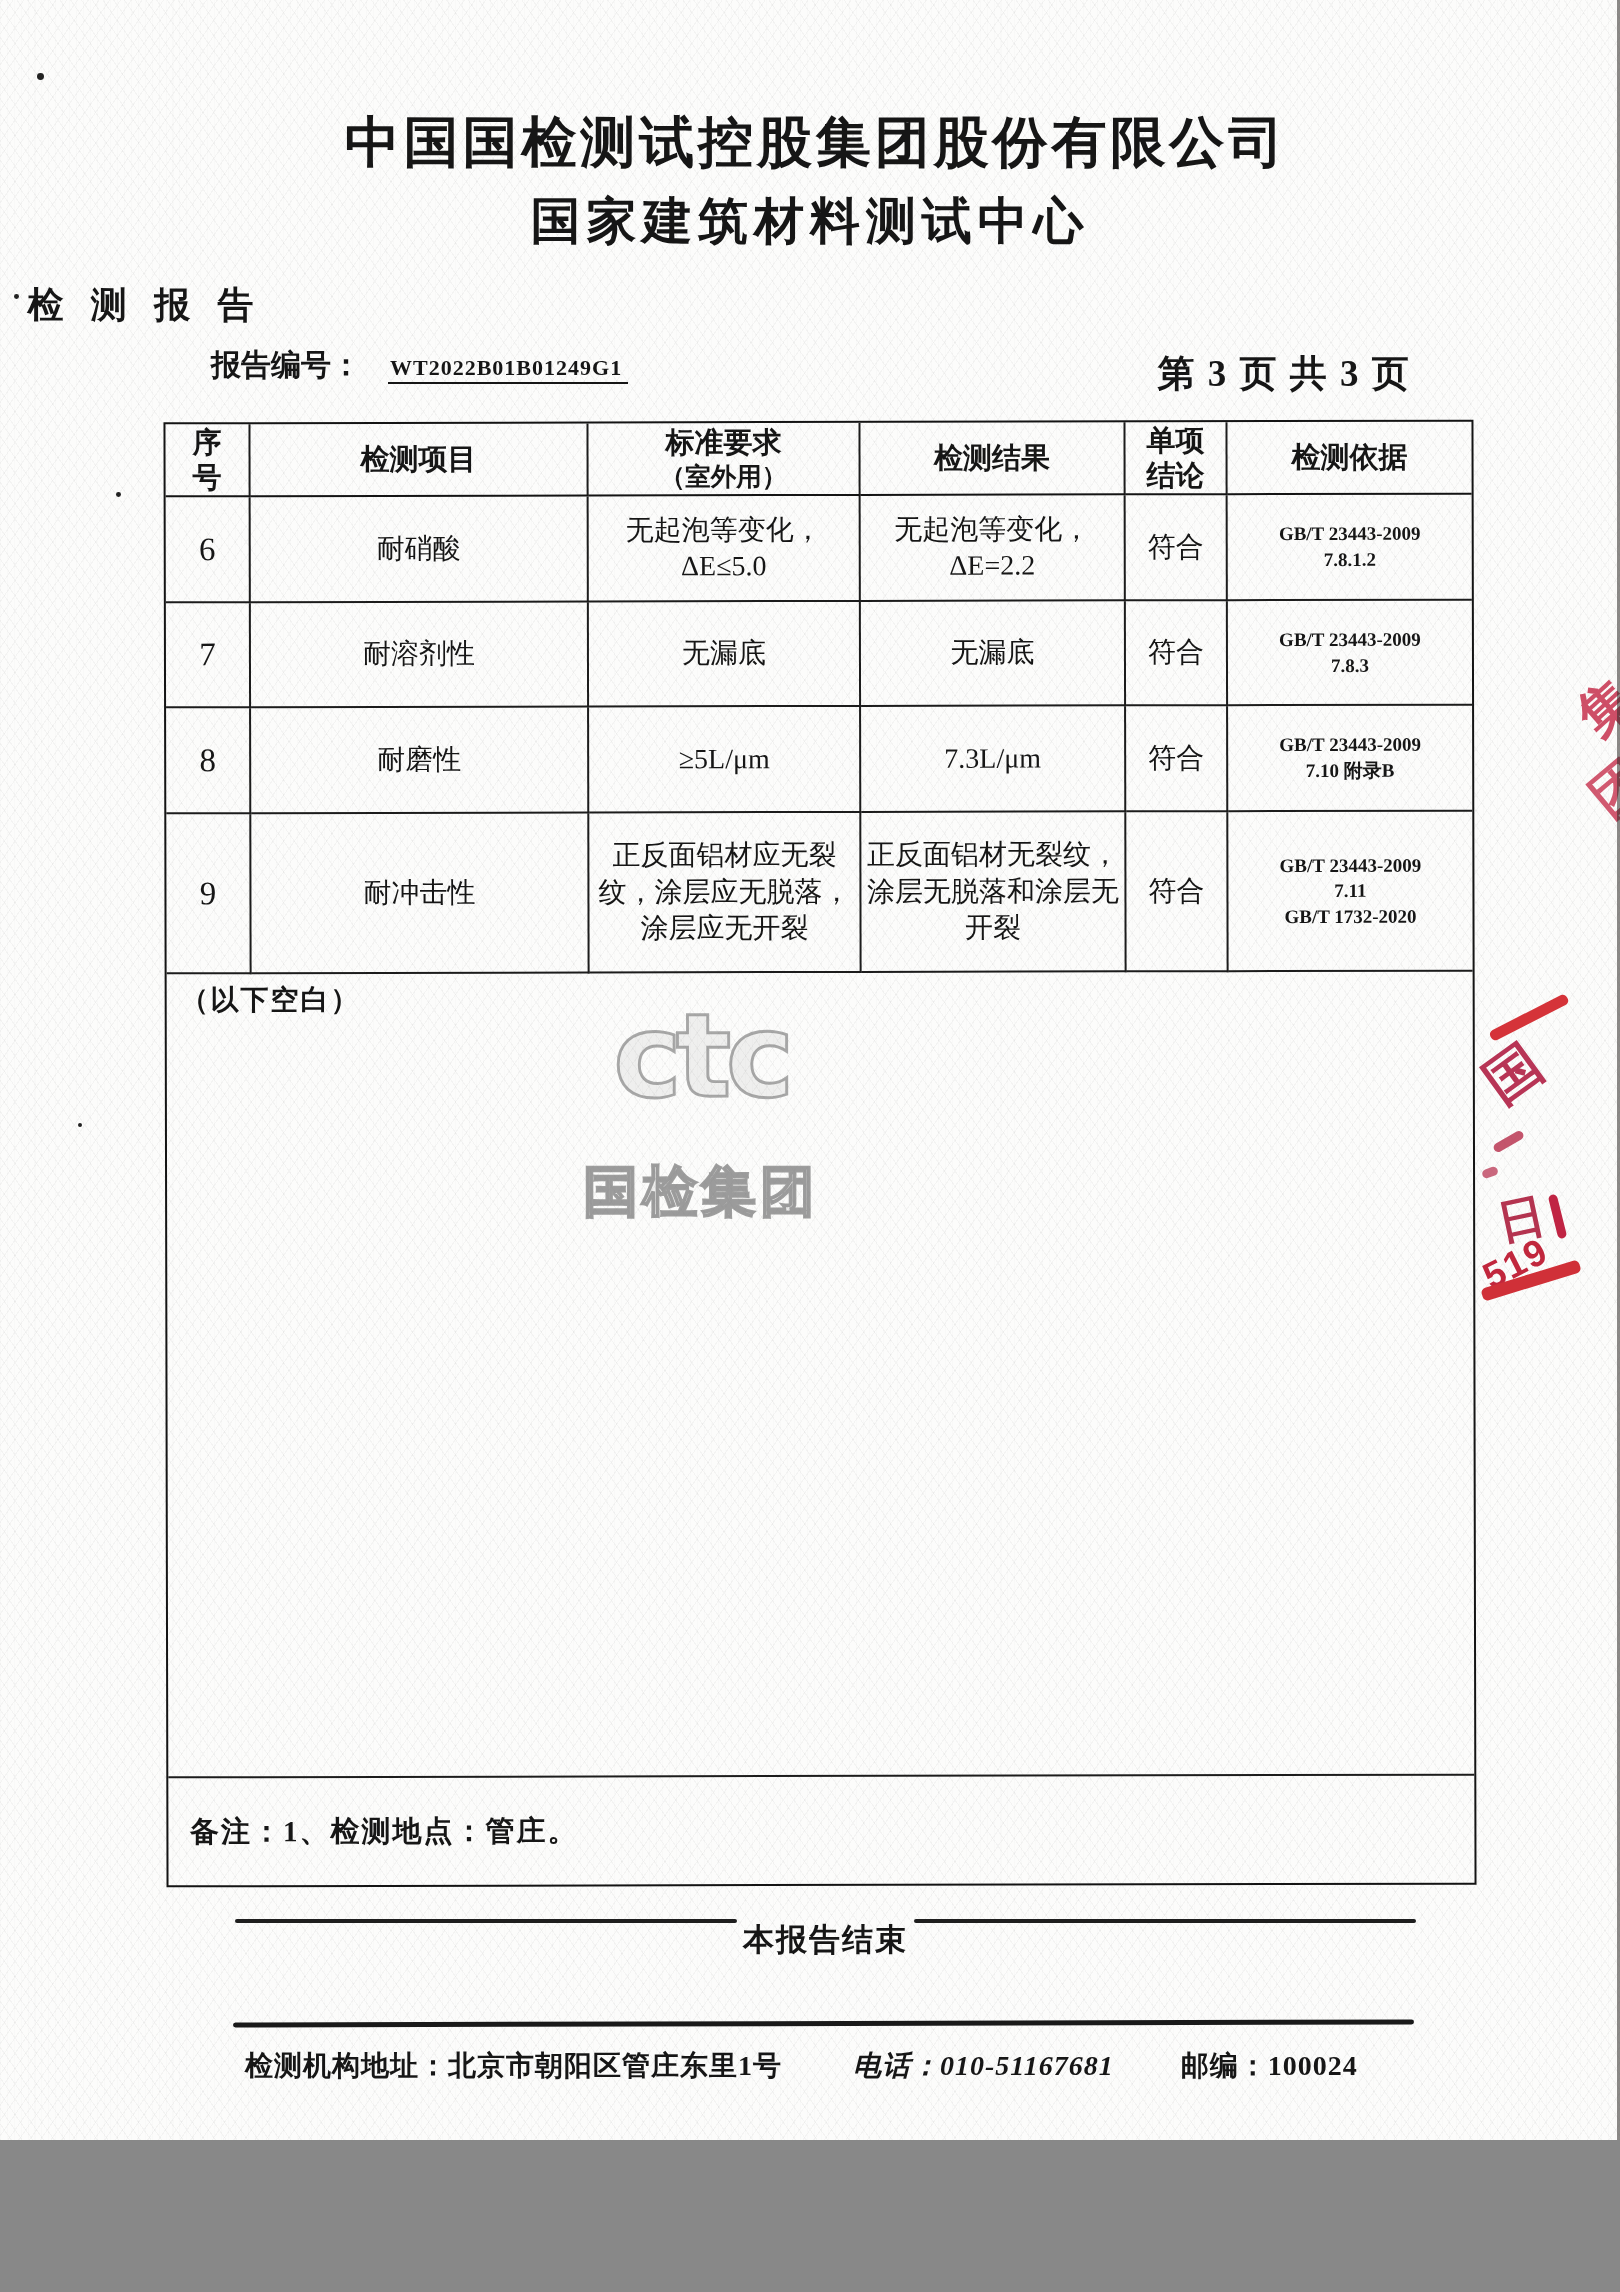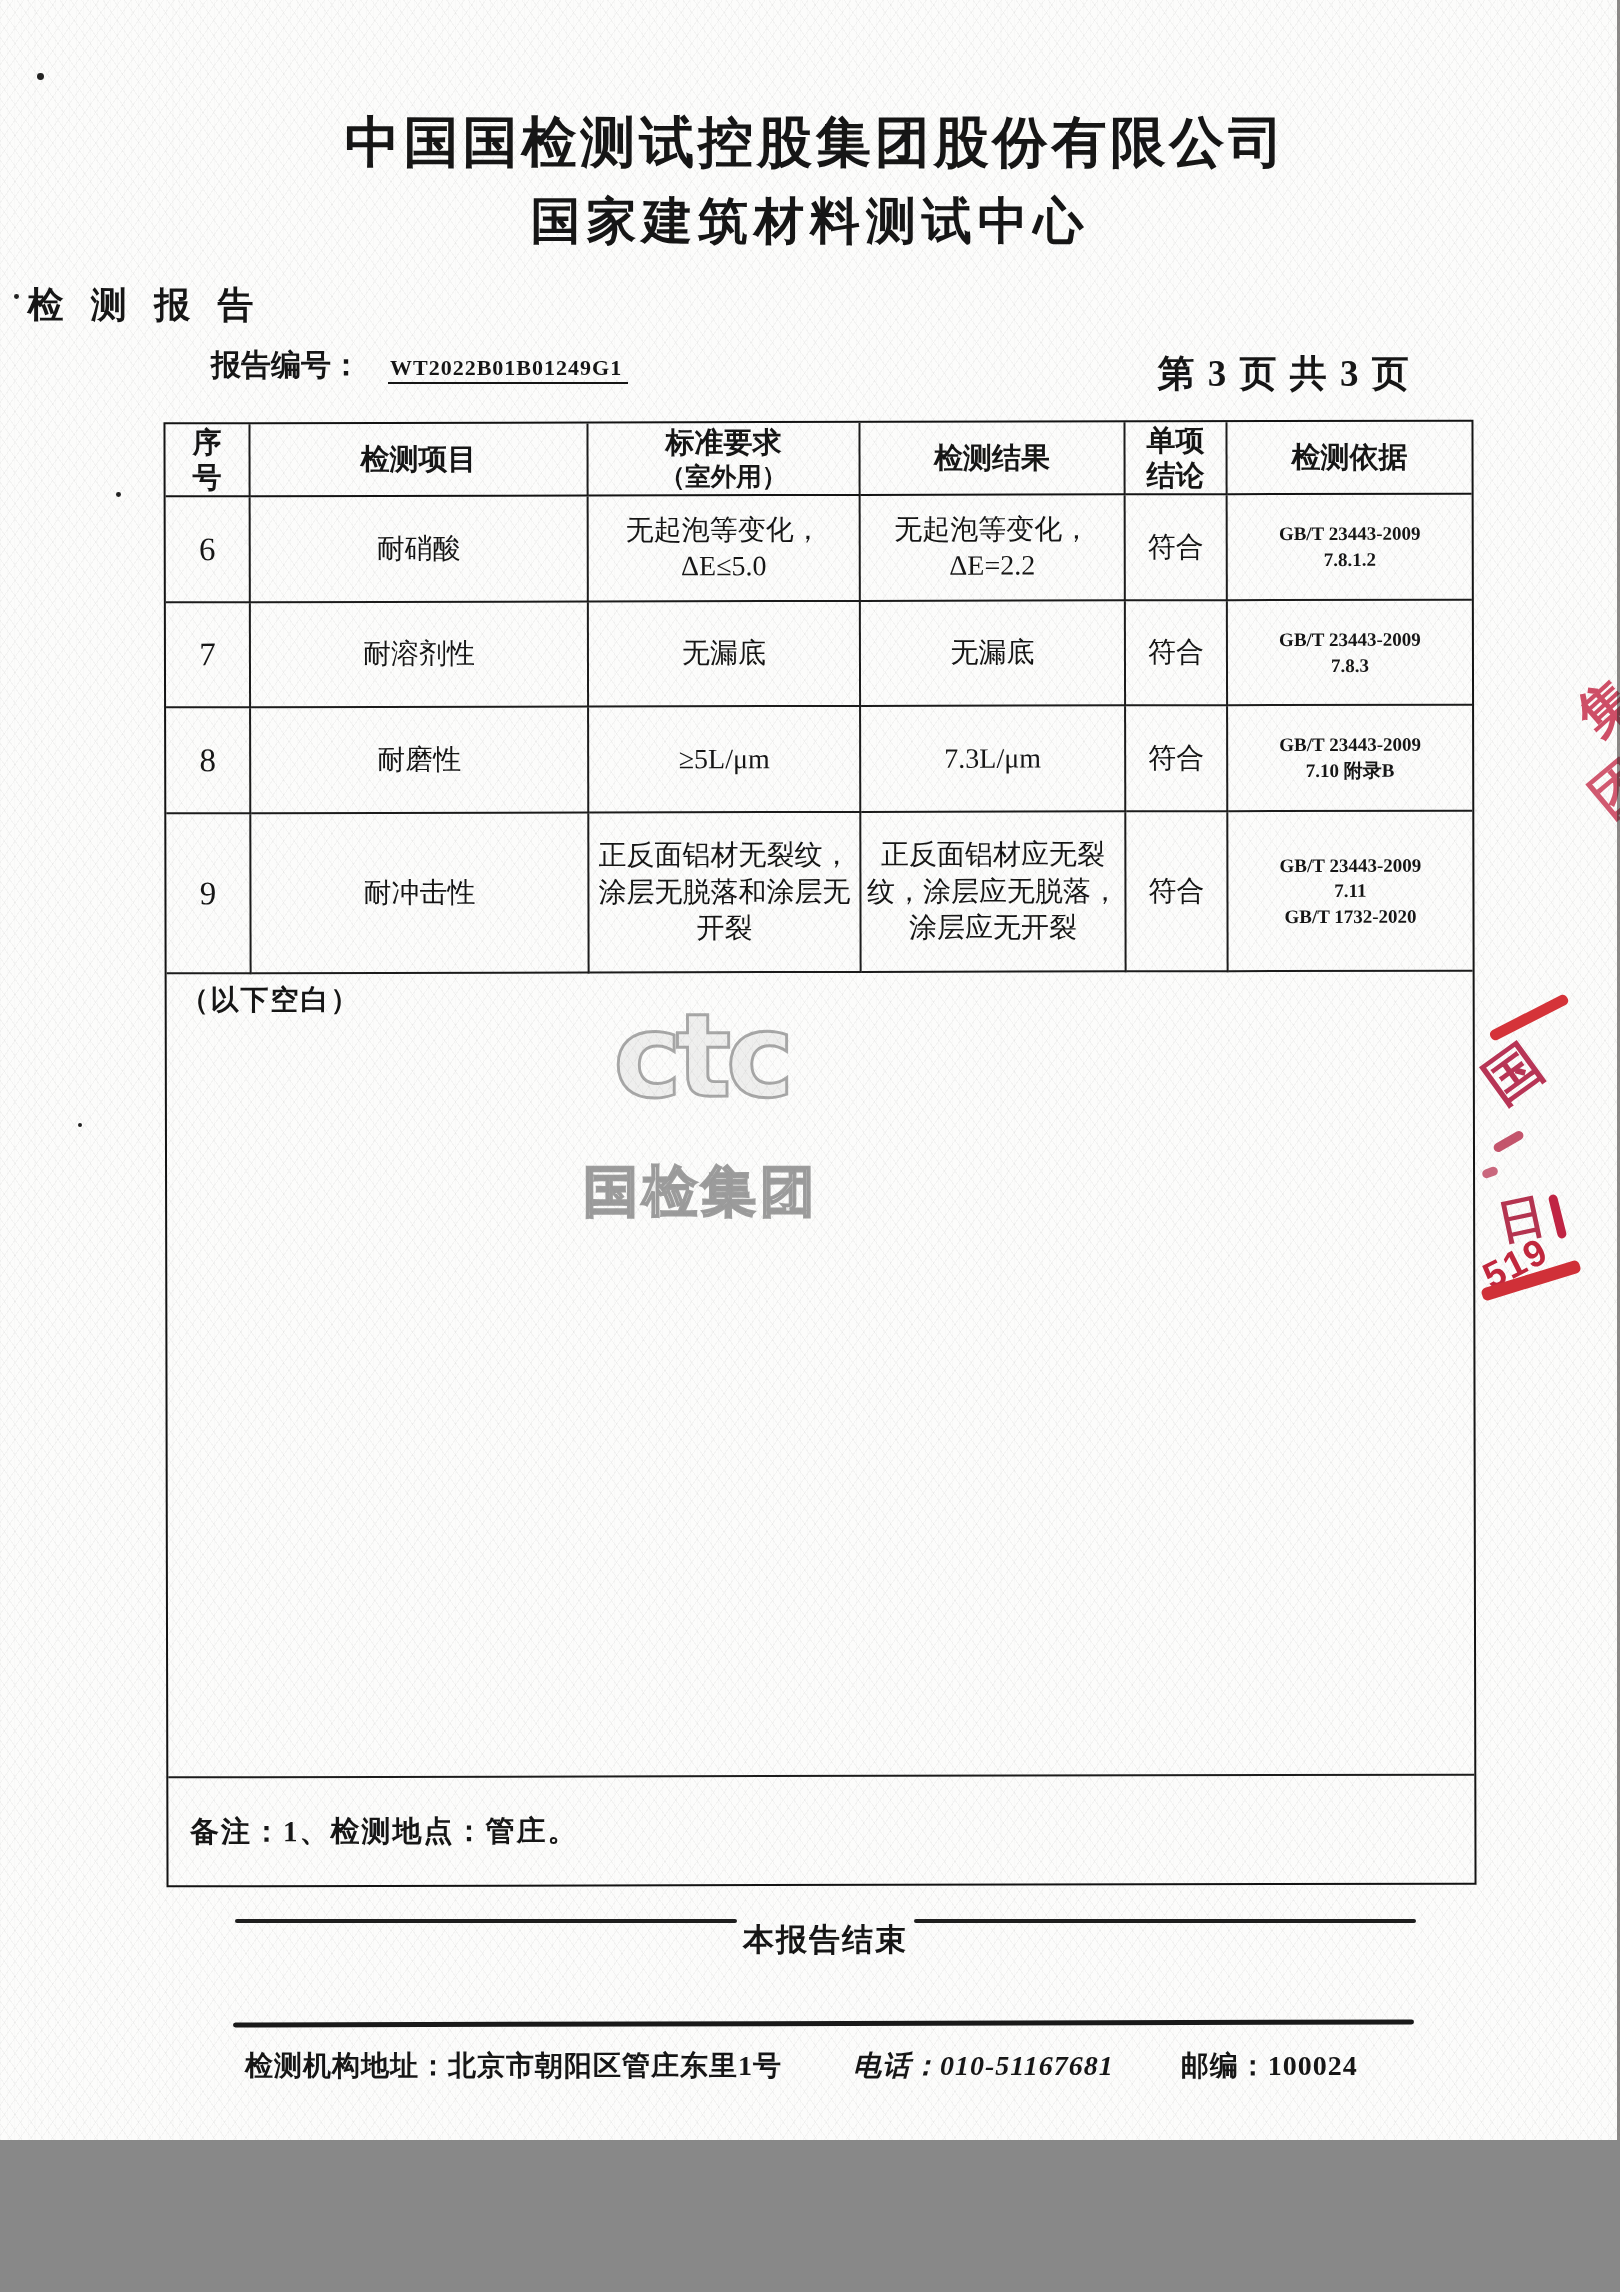--- a/index.html
+++ b/index.html
@@ -137,22 +137,22 @@
     <div class="cell num">8</div>
     <div class="cell">耐磨性</div>
     <div class="cell">≥5L/μm</div>
     <div class="cell">7.3L/μm</div>
     <div class="cell">符合</div>
     <div class="cell gb lastcol">GB/T 23443-2009
 7.10 附录B</div>
 
     <div class="cell num">9</div>
     <div class="cell">耐冲击性</div>
+    <div class="cell">正反面铝材应无裂纹，涂层应无脱落，涂层应无开裂</div>
     <div class="cell">正反面铝材无裂纹，涂层无脱落和涂层无开裂</div>
-    <div class="cell">正反面铝材应无裂纹，涂层应无脱落，涂层应无开裂</div>
     <div class="cell">符合</div>
     <div class="cell gb lastcol">GB/T 23443-2009
 7.11
 GB/T 1732-2020</div>
 
     <div class="cell blank">
       <span class="blank-note">（以下空白）</span>
       <div class="watermark">
         <div class="wm-logo">ctc</div>
         <div class="wm-text">国检集团</div>

